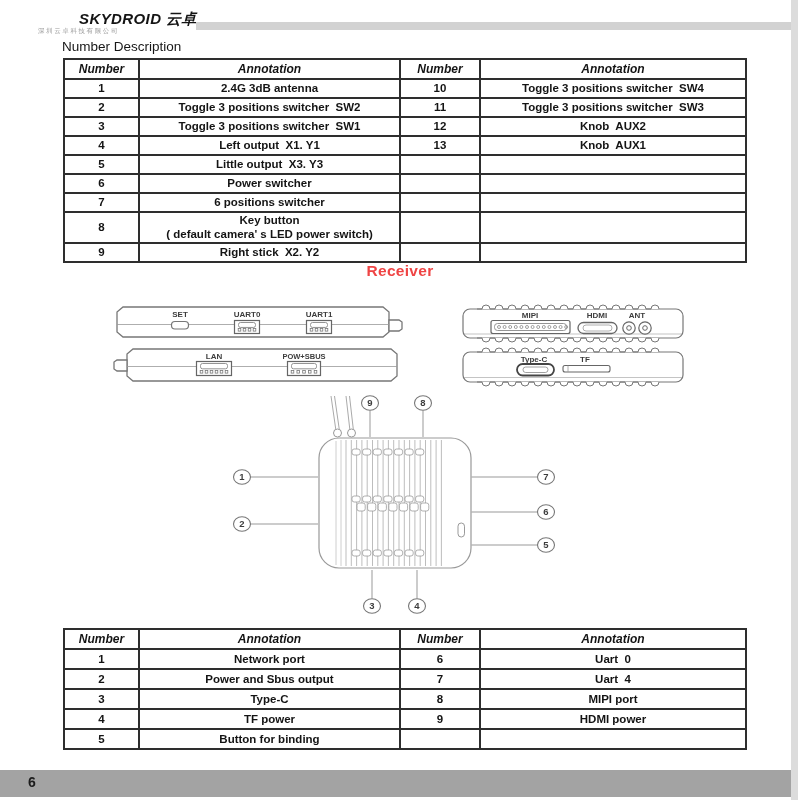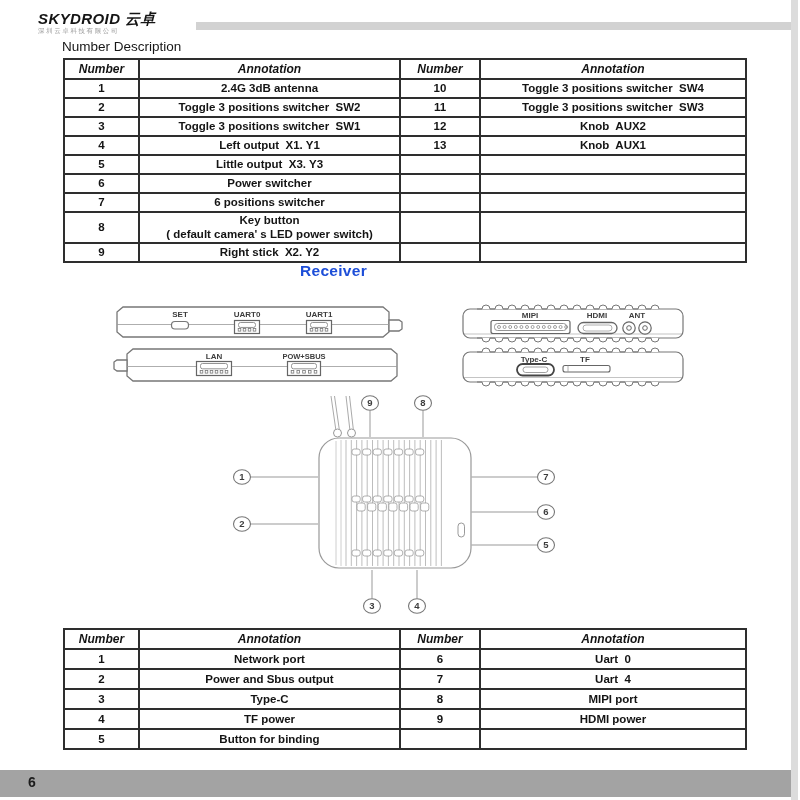--- a/index.html
+++ b/index.html
@@ -1,27 +1,27 @@
 <!DOCTYPE html>
 <html><head>
 <meta charset="utf-8">
 <style>
   html,body{margin:0;padding:0;background:#fff;}
   #page{position:relative;width:800px;height:800px;background:#ffffff;overflow:hidden;
         font-family:"Liberation Sans",sans-serif;color:#1a1a1a;}
   
   #logo{position:absolute;left:38px;top:11px;line-height:1;}
-  #logo .brand{font-style:italic;font-weight:bold;font-size:15px;letter-spacing:.4px;color:#141414;}
+  #logo .brand{font-style:italic;font-weight:bold;font-size:15px;letter-spacing:.4px;color:#141414;margin-left:41px;}
   #logo .sub{font-size:6.5px;color:#9a9a9a;letter-spacing:1.6px;margin-top:2px;}
   #header-rule{position:absolute;left:196px;top:22px;width:596px;height:8px;background:#d2d2d2;}
   #right-strip{position:absolute;left:791px;top:0;width:7px;height:800px;background:#dcdcdc;}
   
   #h-numdesc{position:absolute;left:62px;top:39px;font-size:13.5px;font-weight:normal;color:#161616;}
-  #h-receiver{position:absolute;left:300px;top:262px;width:200px;
-              font-size:15.5px;font-weight:bold;color:#1d4ed8;letter-spacing:.3px;}
+  #h-receiver{position:absolute;left:300px;top:262px;width:200px;text-align:center;
+              font-size:15.5px;font-weight:bold;color:#ef4444;letter-spacing:.3px;}
   
   .dtable{position:absolute;left:63px;border-collapse:collapse;table-layout:fixed;width:682px;background:#fff;}
   .dtable th,.dtable td{border:2px solid #2e2e2e;padding:0 2px;text-align:center;vertical-align:middle;
       font-weight:bold;font-size:11.5px;color:#141414;white-space:pre-wrap;line-height:1.25;}
   .dtable th{height:18px;font-size:12px;font-style:italic;}
   #table1{top:58px;} #table1 td{height:17px;}
   #table2{top:628px;} #table2 td{height:18px;}
   .c1{width:75px;} .c2{width:261px;} .c3{width:80px;} .c4{width:266px;}
   
   #diagram-svg{position:absolute;left:60px;top:293px;}

